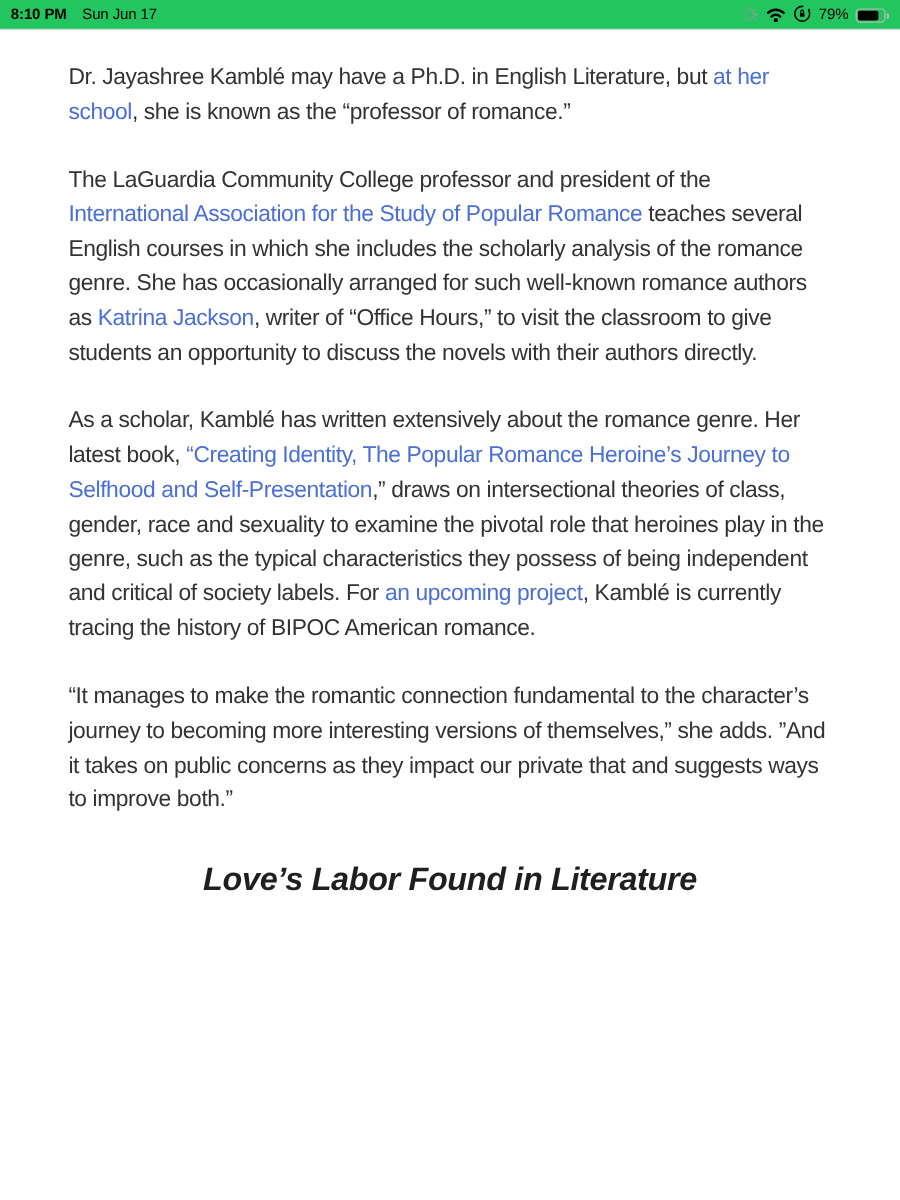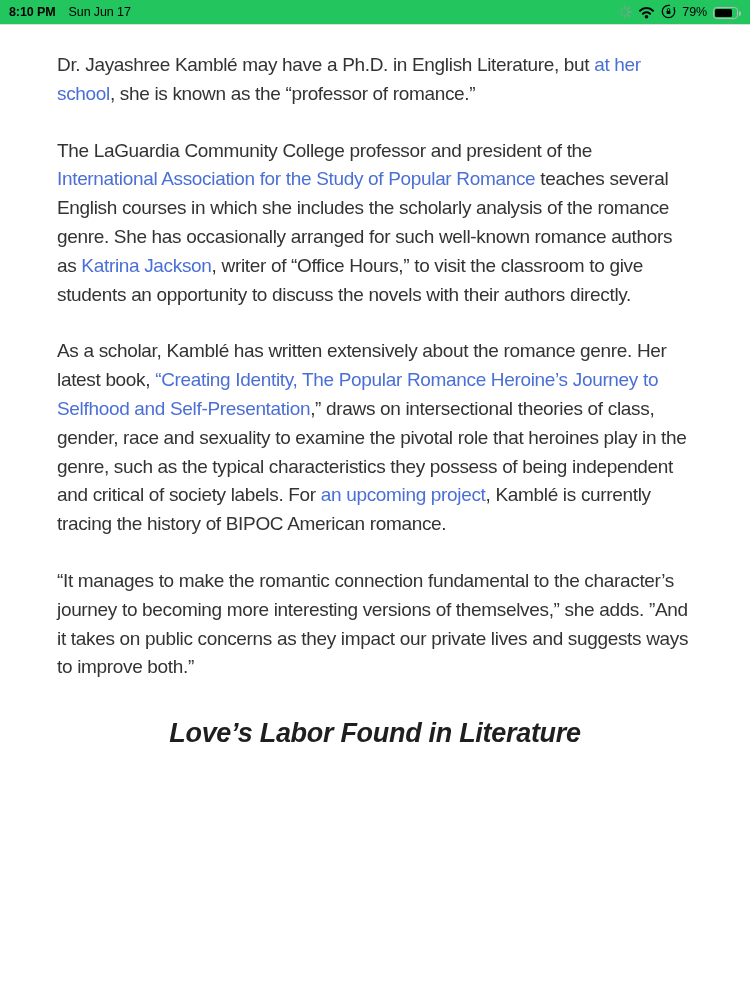--- a/index.html
+++ b/index.html
@@ -105,15 +105,15 @@
         </span>
       <span class="battery-nub"></span>
     </span>
   </div>
 </div>
 
 <div class="article">
     <p><span>Dr. Jayashree Kamblé may have a Ph.D. in English Literature, but </span><a href="#">at her school</a><span>, she is known as the “professor of romance.”</span></p>
     <p><span>The LaGuardia Community College professor and president of the </span><a href="#">International Association for the Study of Popular Romance</a><span> teaches several English courses in which she includes the scholarly analysis of the romance genre. She has occasionally arranged for such well-known romance authors as </span><a href="#">Katrina Jackson</a><span>, writer of “Office Hours,” to visit the classroom to give students an opportunity to discuss the novels with their authors directly.</span></p>
     <p><span>As a scholar, Kamblé has written extensively about the romance genre. Her latest book, </span><a href="#">“Creating Identity, The Popular Romance Heroine’s Journey to Selfhood and Self-Presentation</a><span>,” draws on intersectional theories of class, gender, race and sexuality to examine the pivotal role that heroines play in the genre, such as the typical characteristics they possess of being independent and critical of society labels. For </span><a href="#">an upcoming project</a><span>, Kamblé is currently tracing the history of BIPOC American romance.</span></p>
-    <p><span>“It manages to make the romantic connection fundamental to the character’s journey to becoming more interesting versions of themselves,” she adds. ”And it takes on public concerns as they impact our private lives and suggests ways to improve both.”</span></p>
+    <p><span>“It manages to make the romantic connection fundamental to the character’s journey to becoming more interesting versions of themselves,” she adds. ”And it takes on public concerns as they impact our private that and suggests ways to improve both.”</span></p>
     <h2>Love’s Labor Found in Literature</h2>
   </div>
 
 </body></html>

